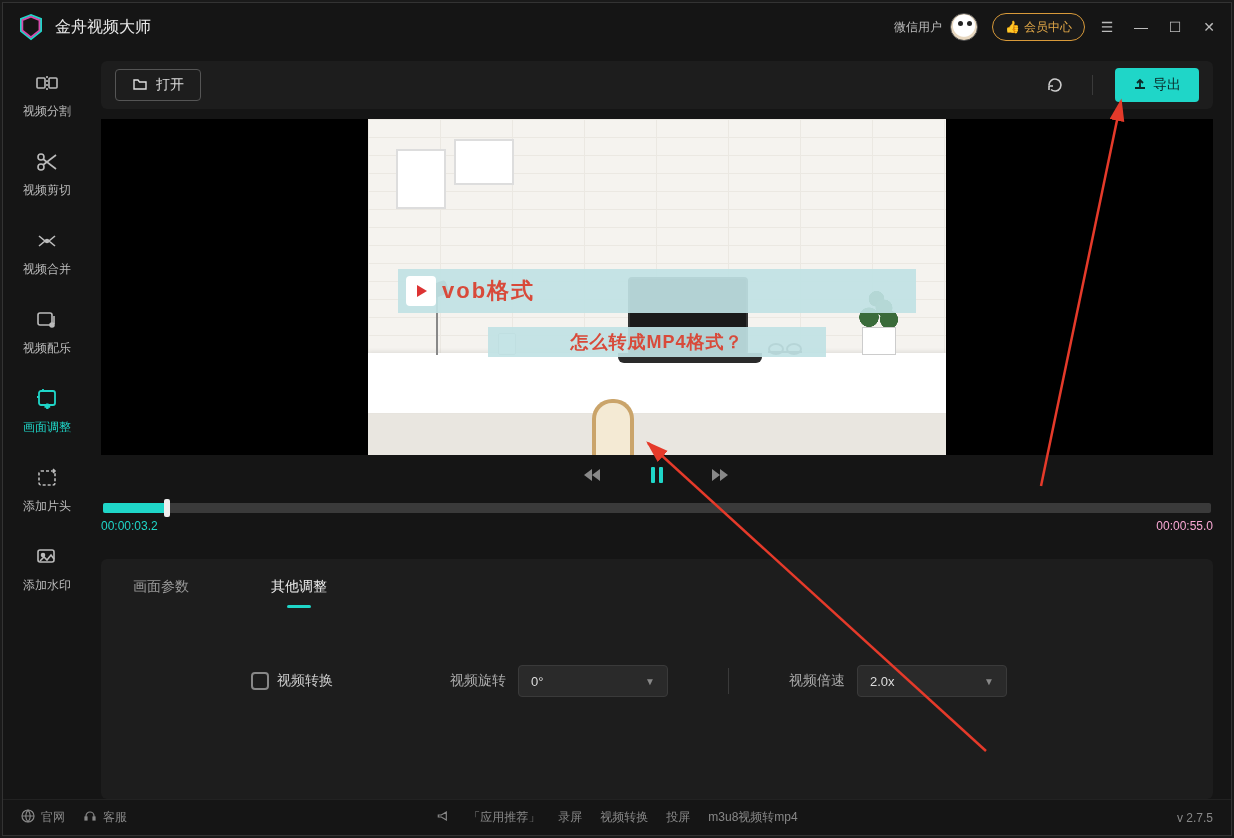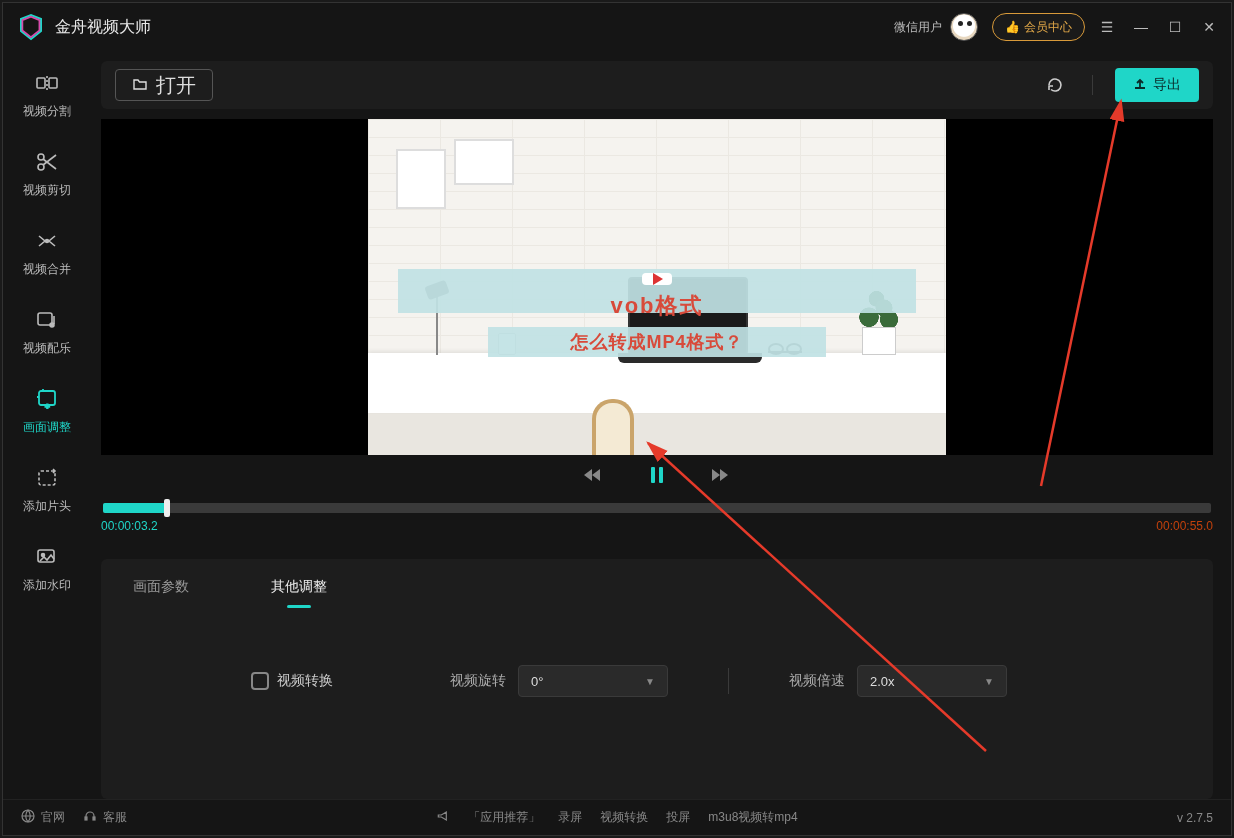--- a/index.html
+++ b/index.html
@@ -23,21 +23,21 @@
 .body { display:flex; height:calc(100% - 48px - 36px); }
 .sidebar { width:88px; background:#151515; padding-top:18px; display:flex; flex-direction:column; gap:28px; align-items:center; }
 .side-item { width:72px; display:flex; flex-direction:column; align-items:center; gap:6px; cursor:pointer; color:#bbb; }
 .side-item.active { color:#1fd6c8; }
 .side-icon { width:28px; height:28px; display:flex; align-items:center; justify-content:center; }
 .side-label { font-size:12px; }
 
 .main { flex:1; display:flex; flex-direction:column; padding:10px 18px 0 10px; gap:0; position:relative; }
 
 .toolbar { height:48px; background:#1d1d1d; border-radius:6px; display:flex; align-items:center; padding:0 14px; gap:12px; }
-.open-btn { height:32px; padding:0 16px; border:1px solid #555; border-radius:4px; color:#ddd; font-size:20px; display:flex; align-items:center; gap:8px; cursor:pointer; background:transparent;}
+.open-btn { height:32px; padding:0 16px; border:1px solid #555; border-radius:4px; color:#ddd; font-size:14px; display:flex; align-items:center; gap:8px; cursor:pointer; background:transparent;}
 .toolbar-spacer{flex:1;}
 .refresh-btn { width:30px; height:30px; display:flex; align-items:center; justify-content:center; color:#ccc; cursor:pointer;}
 .tb-divider{width:1px;height:20px;background:#3a3a3a;margin:0 10px;}
 .export-btn { height:34px; padding:0 18px; background:#1fd6c8; color:#0a2a28; font-size:14px; border-radius:4px; display:flex; align-items:center; gap:6px; cursor:pointer; font-weight:500;}
 
 .preview { margin-top:10px; height:336px; background:#000; position:relative; display:flex; align-items:center; justify-content:center; }
 .preview-frame { width:578px; height:336px; background:#f2f2f2; position:relative; overflow:hidden; }
 .wall { position:absolute; inset:0; background:#f5f3ef; }
 .wall::before{content:"";position:absolute;inset:0;background-image:linear-gradient(#e5e1da 1px,transparent 1px),linear-gradient(90deg,#e5e1da 1px,transparent 1px);background-size:36px 18px,72px 36px;opacity:.6;}
 .desk { position:absolute; left:0; right:0; bottom:42px; height:60px; background:#fff; box-shadow:0 -2px 4px rgba(0,0,0,.08);}
@@ -50,37 +50,37 @@
 .chair{position:absolute;bottom:0;left:200px;width:90px;height:56px;}
 .chair-back{position:absolute;bottom:0;left:24px;width:42px;height:56px;border:4px solid #caa46a;border-bottom:none;border-radius:20px 20px 0 0;background:#f4ead4;}
 .lamp{position:absolute;bottom:100px;left:68px;width:2px;height:60px;background:#888;}
 .lamp::before{content:"";position:absolute;top:-12px;left:-10px;width:22px;height:14px;background:#666;border-radius:3px;transform:rotate(-20deg);}
 .cup{position:absolute;bottom:100px;left:130px;width:18px;height:22px;background:#fff;border:1px solid #bbb;border-radius:2px;}
 .glasses{position:absolute;bottom:102px;left:400px;width:34px;height:10px;border-bottom:2px solid #444;}
 .glasses::before,.glasses::after{content:"";position:absolute;top:0;width:12px;height:8px;border:2px solid #444;border-radius:50%;}
 .glasses::before{left:0;} .glasses::after{right:0;}
 .frame-pic{position:absolute;top:30px;left:28px;width:50px;height:60px;background:#fff;border:2px solid #ddd;}
 .frame-pic2{position:absolute;top:20px;left:86px;width:60px;height:46px;background:#fff;border:2px solid #ddd;}
-.overlay-1{position:absolute;top:150px;left:30px;right:30px;height:44px;background:rgba(192,226,228,.92);display:flex;align-items:center;padding:4px 8px;gap:6px;flex-direction:column;}
+.overlay-1{position:absolute;top:150px;left:30px;right:30px;height:44px;background:rgba(192,226,228,.92);display:flex;align-items:center;padding:10px 8px;gap:6px;}
 .play-badge{width:30px;height:30px;background:#fff;border-radius:4px;display:flex;align-items:center;justify-content:center;}
 .play-badge::after{content:"";width:0;height:0;border-left:10px solid #d33;border-top:6px solid transparent;border-bottom:6px solid transparent;margin-left:2px;}
 .ov1-red{color:#d84a3a;font-weight:700;font-size:22px;letter-spacing:2px;}
 .ov1-black{color:#1a1a1a;font-weight:700;font-size:22px;letter-spacing:1px;}
 .overlay-2{position:absolute;top:208px;left:120px;right:120px;height:30px;background:rgba(192,226,228,.92);display:flex;align-items:center;justify-content:center;color:#d84a3a;font-weight:700;font-size:18px;letter-spacing:1px;}
 
 .player-controls { height:40px; display:flex; align-items:center; justify-content:center; gap:40px; background:#151515; }
 .pc-btn { color:#888; cursor:pointer; width:24px; height:24px; display:flex; align-items:center; justify-content:center;}
 .pc-btn.play { color:#1fd6c8; }
 
 .timeline { padding:8px 0 4px 0; }
 .track { position:relative; height:10px; background:#3a3a3a; border-radius:2px; margin:0 2px;}
 .track-fill { position:absolute; left:0; top:0; bottom:0; width:5.8%; background:#1fd6c8; border-radius:2px;}
 .track-thumb { position:absolute; left:5.8%; top:-4px; width:6px; height:18px; background:#eee; border-radius:2px; transform:translateX(-3px);}
 .time-row { display:flex; justify-content:space-between; margin-top:6px; font-size:12px;}
-.time-cur{color:#1fd6c8;} .time-dur{color:#c2410c;}
+.time-cur{color:#1fd6c8;} .time-dur{color:#f9a8d4;}
 
 .params-panel { margin-top:22px; background:#1d1d1d; border-radius:6px; flex:1; padding:0 20px 20px 20px; min-height:200px;}
 .tabs { display:flex; gap:38px; height:56px; align-items:center; padding-left:10px;}
 .tab { font-size:14px; color:#999; cursor:pointer; padding:6px 2px; position:relative;}
 .tab.active { color:#eee;margin-left:40px; }
 .tab.active::after{content:"";position:absolute;left:30%;right:30%;bottom:-6px;height:3px;background:#1fd6c8;border-radius:2px;}
 .controls-row { display:flex; align-items:center; gap:60px; margin-top:50px; padding-left:130px;}
 .checkbox-wrap { display:flex; align-items:center; gap:8px; cursor:pointer; color:#ccc; font-size:14px;}
 .chk { width:18px; height:18px; border:2px solid #888; border-radius:4px; }
 .ctrl-group { display:flex; align-items:center; gap:12px; }

